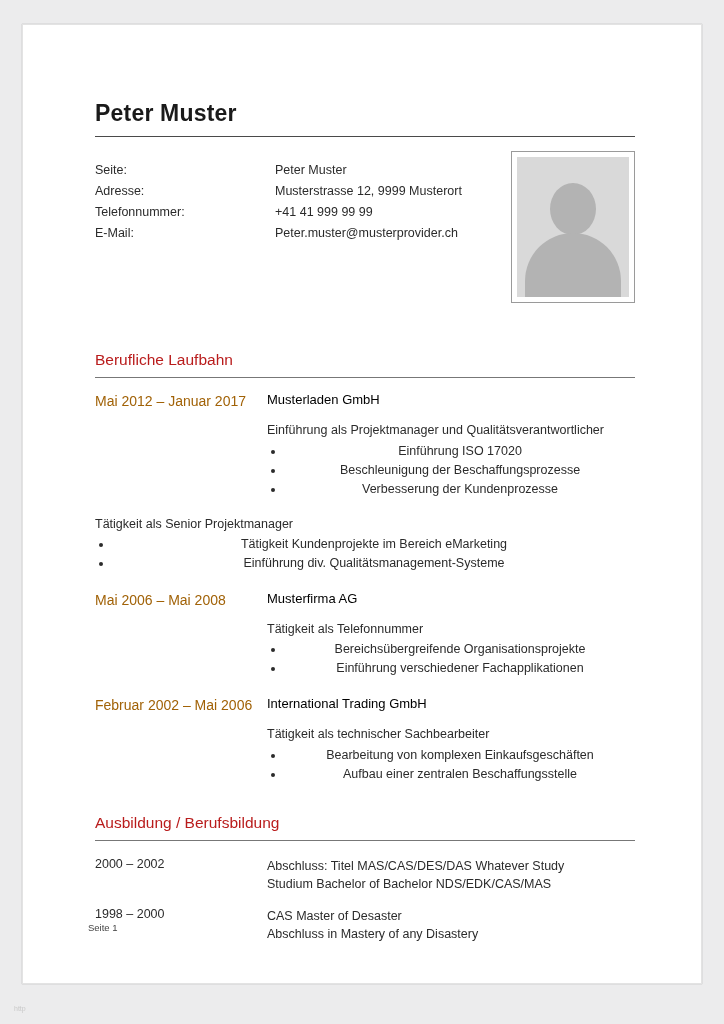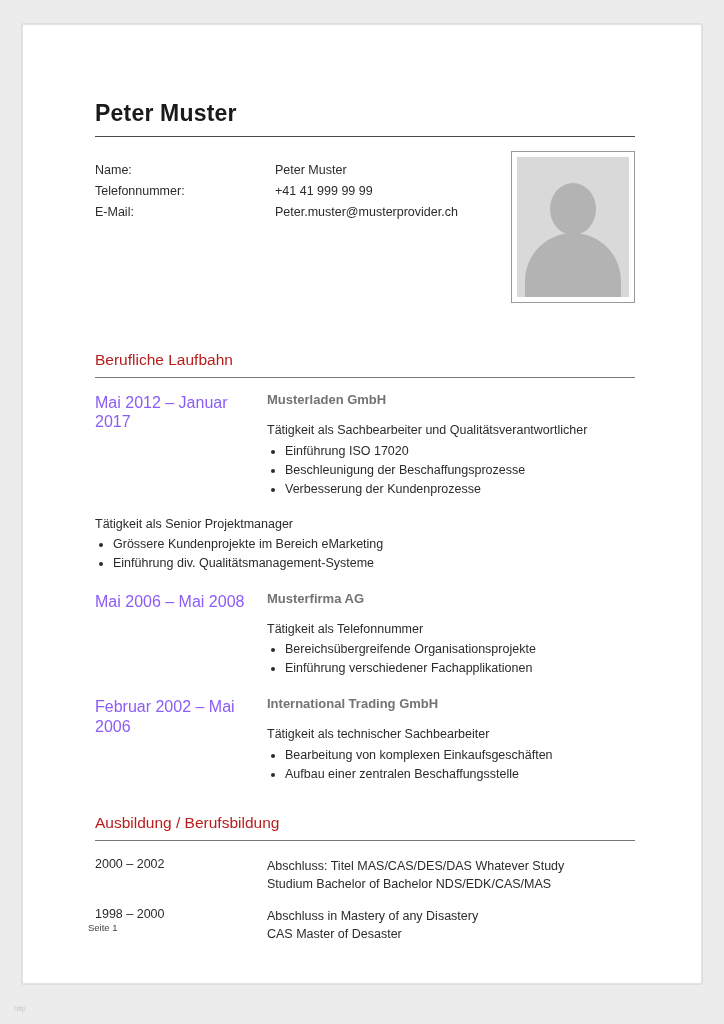--- a/index.html
+++ b/index.html
@@ -126,45 +126,46 @@
   .entries {
     margin-top: 14px;
   }
   .entry {
     display: flex;
     margin-bottom: 18px;
   }
   .entry .period {
     width: 172px;
     flex: 0 0 172px;
-    font-size: 16px;
-    color: #8b5cf6;
+    font-size: 14px;
+    color: #a16207;
     padding-top: 1px;
     line-height: 1.2;
   }
   .entry .body {
     flex: 1 1 auto;
   }
   .entry .company {
     font-size: 13px;
-    font-weight: bold;
-    color: #737373;
+    font-weight: normal;
+    color: #000000;
     margin-bottom: 15px;
     line-height: 1.2;
   }
   .entry .role {
     font-size: 12.5px;
     color: #2b2b2b;
     margin-bottom: 3px;
     line-height: 1.25;
   }
   .entry ul {
     margin: 0;
     padding-left: 18px;
     list-style: disc;
+    text-align: center;
   }
   .entry ul li {
     font-size: 12.5px;
     color: #2b2b2b;
     line-height: 1.52;
   }
 
   
   .edu {
     margin-top: 16px;
@@ -212,22 +213,26 @@
 <div class="page">
   <div class="content">
 
     <h1 class="cv-name">Peter Muster</h1>
     <hr class="rule">
 
     <div class="personal">
       <table>
         <tbody>
           <tr>
-            <td class="label">Name:</td>
+            <td class="label">Seite:</td>
             <td class="value">Peter Muster</td>
+          </tr>
+          <tr>
+            <td class="label">Adresse:</td>
+            <td class="value">Musterstrasse 12, 9999 Musterort</td>
           </tr>
           <tr>
             <td class="label">Telefonnummer:</td>
             <td class="value">+41 41 999 99 99</td>
           </tr>
           <tr>
             <td class="label">E-Mail:</td>
             <td class="value">Peter.muster@musterprovider.ch</td>
           </tr>
         </tbody>
@@ -243,34 +248,34 @@
 
     <h2 class="section-title">Berufliche Laufbahn</h2>
     <hr class="rule rule-thin">
 
     <div class="entries">
 
       <div class="entry">
         <div class="period">Mai 2012 – Januar 2017</div>
         <div class="body">
           <div class="company">Musterladen GmbH</div>
-          <div class="role">Tätigkeit als Sachbearbeiter und Qualitätsverantwortlicher</div>
+          <div class="role">Einführung als Projektmanager und Qualitätsverantwortlicher</div>
           <ul>
             <li>Einführung ISO 17020</li>
             <li>Beschleunigung der Beschaffungsprozesse</li>
             <li>Verbesserung der Kundenprozesse</li>
           </ul>
         </div>
       </div>
 
       <div class="entry">
         <div class="body">
           <div class="role">Tätigkeit als Senior Projektmanager</div>
           <ul>
-            <li>Grössere Kundenprojekte im Bereich eMarketing</li>
+            <li>Tätigkeit Kundenprojekte im Bereich eMarketing</li>
             <li>Einführung div. Qualitätsmanagement-Systeme</li>
           </ul>
         </div>
       </div>
 
       <div class="entry">
         <div class="period">Mai 2006 – Mai 2008</div>
         <div class="body">
           <div class="company">Musterfirma AG</div>
           <div class="role">Tätigkeit als Telefonnummer</div>
@@ -302,22 +307,22 @@
       <div class="edu-row">
         <div class="period">2000 – 2002</div>
         <div class="lines">
           <div>Abschluss: Titel MAS/CAS/DES/DAS Whatever Study</div>
           <div>Studium Bachelor of Bachelor NDS/EDK/CAS/MAS</div>
         </div>
       </div>
       <div class="edu-row">
         <div class="period">1998 – 2000</div>
         <div class="lines">
+          <div>CAS Master of Desaster</div>
           <div>Abschluss in Mastery of any Disastery</div>
-          <div>CAS Master of Desaster</div>
         </div>
       </div>
     </div>
 
   </div>
 
   <div class="page-footer">Seite 1</div>
 </div>
 
 <div class="corner-mark">http</div>

